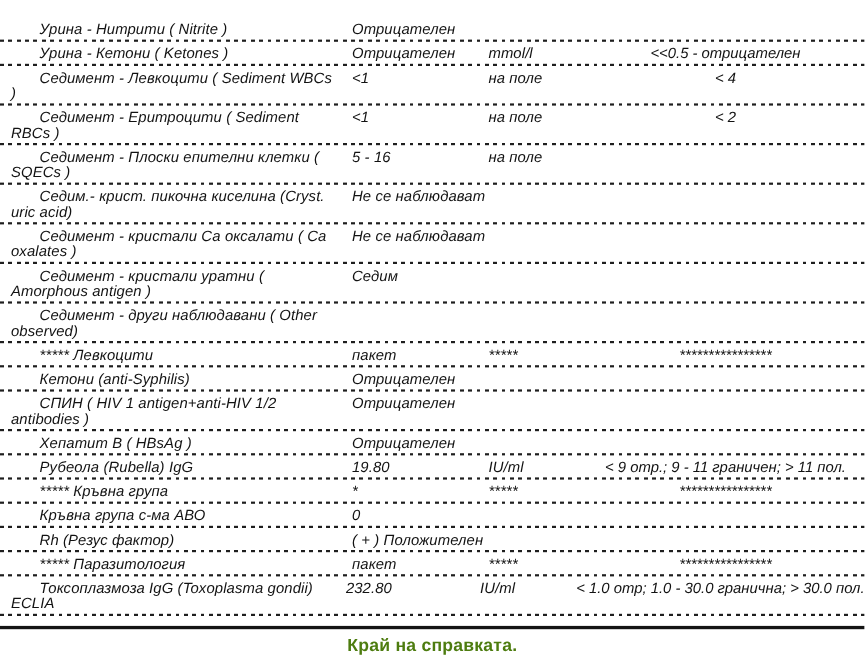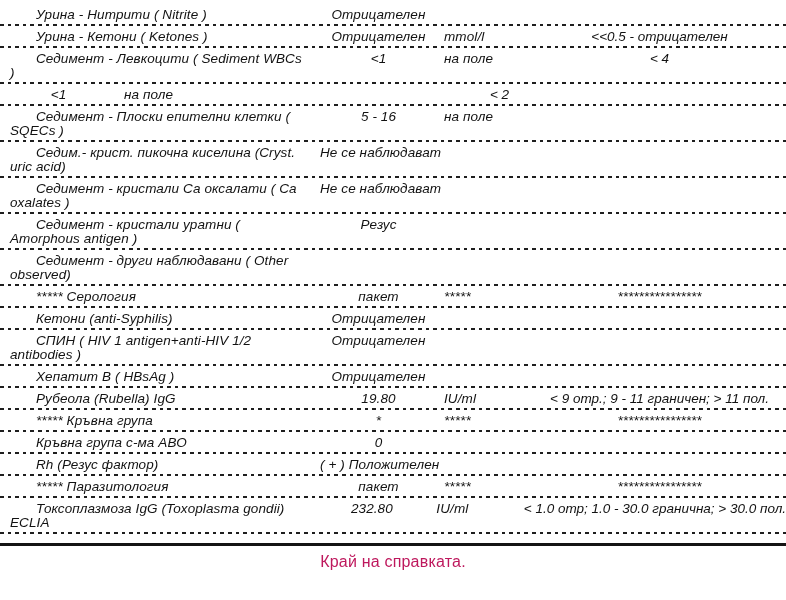--- a/index.html
+++ b/index.html
@@ -11,21 +11,21 @@
     width: 786px;
     height: 600px;
     overflow: hidden;
     font-family: "Liberation Sans", sans-serif;
     color: #121212;
   }
   .page {
     width: 786px;
     height: 588px;
     box-sizing: border-box;
-    padding-top: 4px;
+    padding-top: 16px;
   }
   
   .row {
     display: flex;
     align-items: flex-start;
     font-style: italic;
     font-size: 13.5px;
     line-height: 14px;
     letter-spacing: 0.1px;
     padding: 4px 0 4px 0;
@@ -37,21 +37,21 @@
   }
   .cell { box-sizing: border-box; }
   .name {
     width: 320px;
     padding-left: 10px;
     text-indent: 26px;        
     white-space: pre-line;
   }
   .result {
     width: 117px;
-    text-align: center;
+    text-align: left;
     white-space: nowrap;
   }
   .unit {
     width: 96px;
     padding-left: 7px;
     white-space: nowrap;
     font-style: italic;
   }
   .ref {
     flex: 1;
@@ -61,24 +61,24 @@
   }
   
   .thick-line {
     height: 3px;
     background: #141414;
     margin-top: 9px;
   }
   .end-text {
     margin-top: 7px;
     text-align: center;
-    font-weight: normal;
+    font-weight: bold;
     font-size: 16px;
     letter-spacing: 0.2px;
-    color: #be185d;
+    color: #4d7c0f;
   }
 </style>
 </head>
 <body>
 
 <div class="page">
   <div class="rows" id="rows">
   <div class="row">
     <div class="cell name">Урина - Нитрити ( Nitrite )</div>
     <div class="cell result">Отрицателен</div>
@@ -95,20 +95,22 @@
 
   <div class="row">
     <div class="cell name">Седимент - Левкоцити ( Sediment WBCs
 )</div>
     <div class="cell result">&lt;1</div>
     <div class="cell unit">на поле</div>
     <div class="cell ref">&lt; 4</div>
   </div>
 
   <div class="row">
+    <div class="cell name">Седимент - Еритроцити ( Sediment
+RBCs )</div>
     <div class="cell result">&lt;1</div>
     <div class="cell unit">на поле</div>
     <div class="cell ref">&lt; 2</div>
   </div>
 
   <div class="row">
     <div class="cell name">Седимент - Плоски епителни клетки (
 SQECs )</div>
     <div class="cell result">5 - 16</div>
     <div class="cell unit">на поле</div>
@@ -127,35 +129,35 @@
     <div class="cell name">Седимент - кристали Са оксалати ( Ca
 oxalates )</div>
     <div class="cell result">Не се наблюдават</div>
     <div class="cell unit"></div>
     <div class="cell ref"></div>
   </div>
 
   <div class="row">
     <div class="cell name">Седимент - кристали уратни (
 Amorphous antigen )</div>
-    <div class="cell result">Резус</div>
+    <div class="cell result">Седим</div>
     <div class="cell unit"></div>
     <div class="cell ref"></div>
   </div>
 
   <div class="row">
     <div class="cell name">Седимент - други наблюдавани ( Other
 observed)</div>
     <div class="cell result"></div>
     <div class="cell unit"></div>
     <div class="cell ref"></div>
   </div>
 
   <div class="row">
-    <div class="cell name">***** Серология</div>
+    <div class="cell name">***** Левкоцити</div>
     <div class="cell result">пакет</div>
     <div class="cell unit">*****</div>
     <div class="cell ref">****************</div>
   </div>
 
   <div class="row">
     <div class="cell name">Кетони (anti-Syphilis)</div>
     <div class="cell result">Отрицателен</div>
     <div class="cell unit"></div>
     <div class="cell ref"></div>

